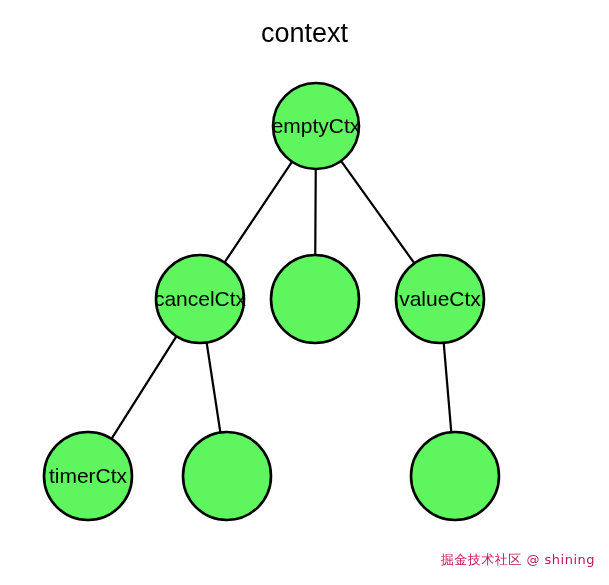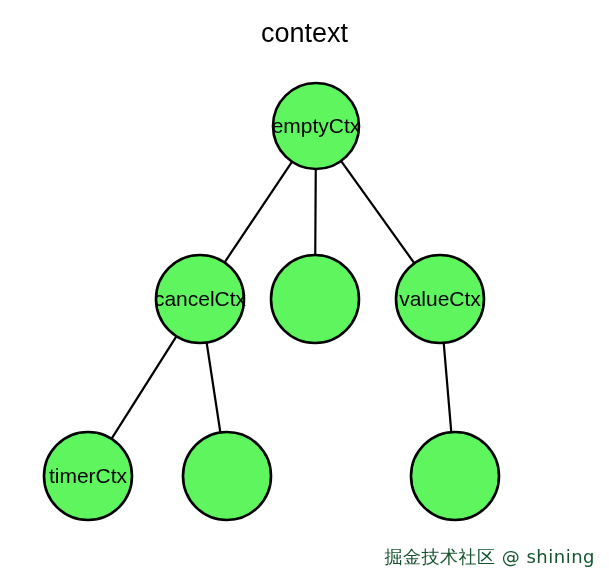--- a/index.html
+++ b/index.html
@@ -48,22 +48,22 @@
     font-size: 21px;
     fill: #000000;
     text-anchor: middle;
     dominant-baseline: middle;
   }
   #watermark {
     position: absolute;
     right: 14px;
     bottom: 16px;
     font-family: "DejaVu Sans", sans-serif;
-    font-size: 18px;
-    color: #14532d;
+    font-size: 13px;
+    color: #be185d;
     white-space: nowrap;
     letter-spacing: 0.5px;
   }
 </style>
 </head>
 <body>
 
 <div id="canvas">
 
   <div id="diagram-title">context</div>

